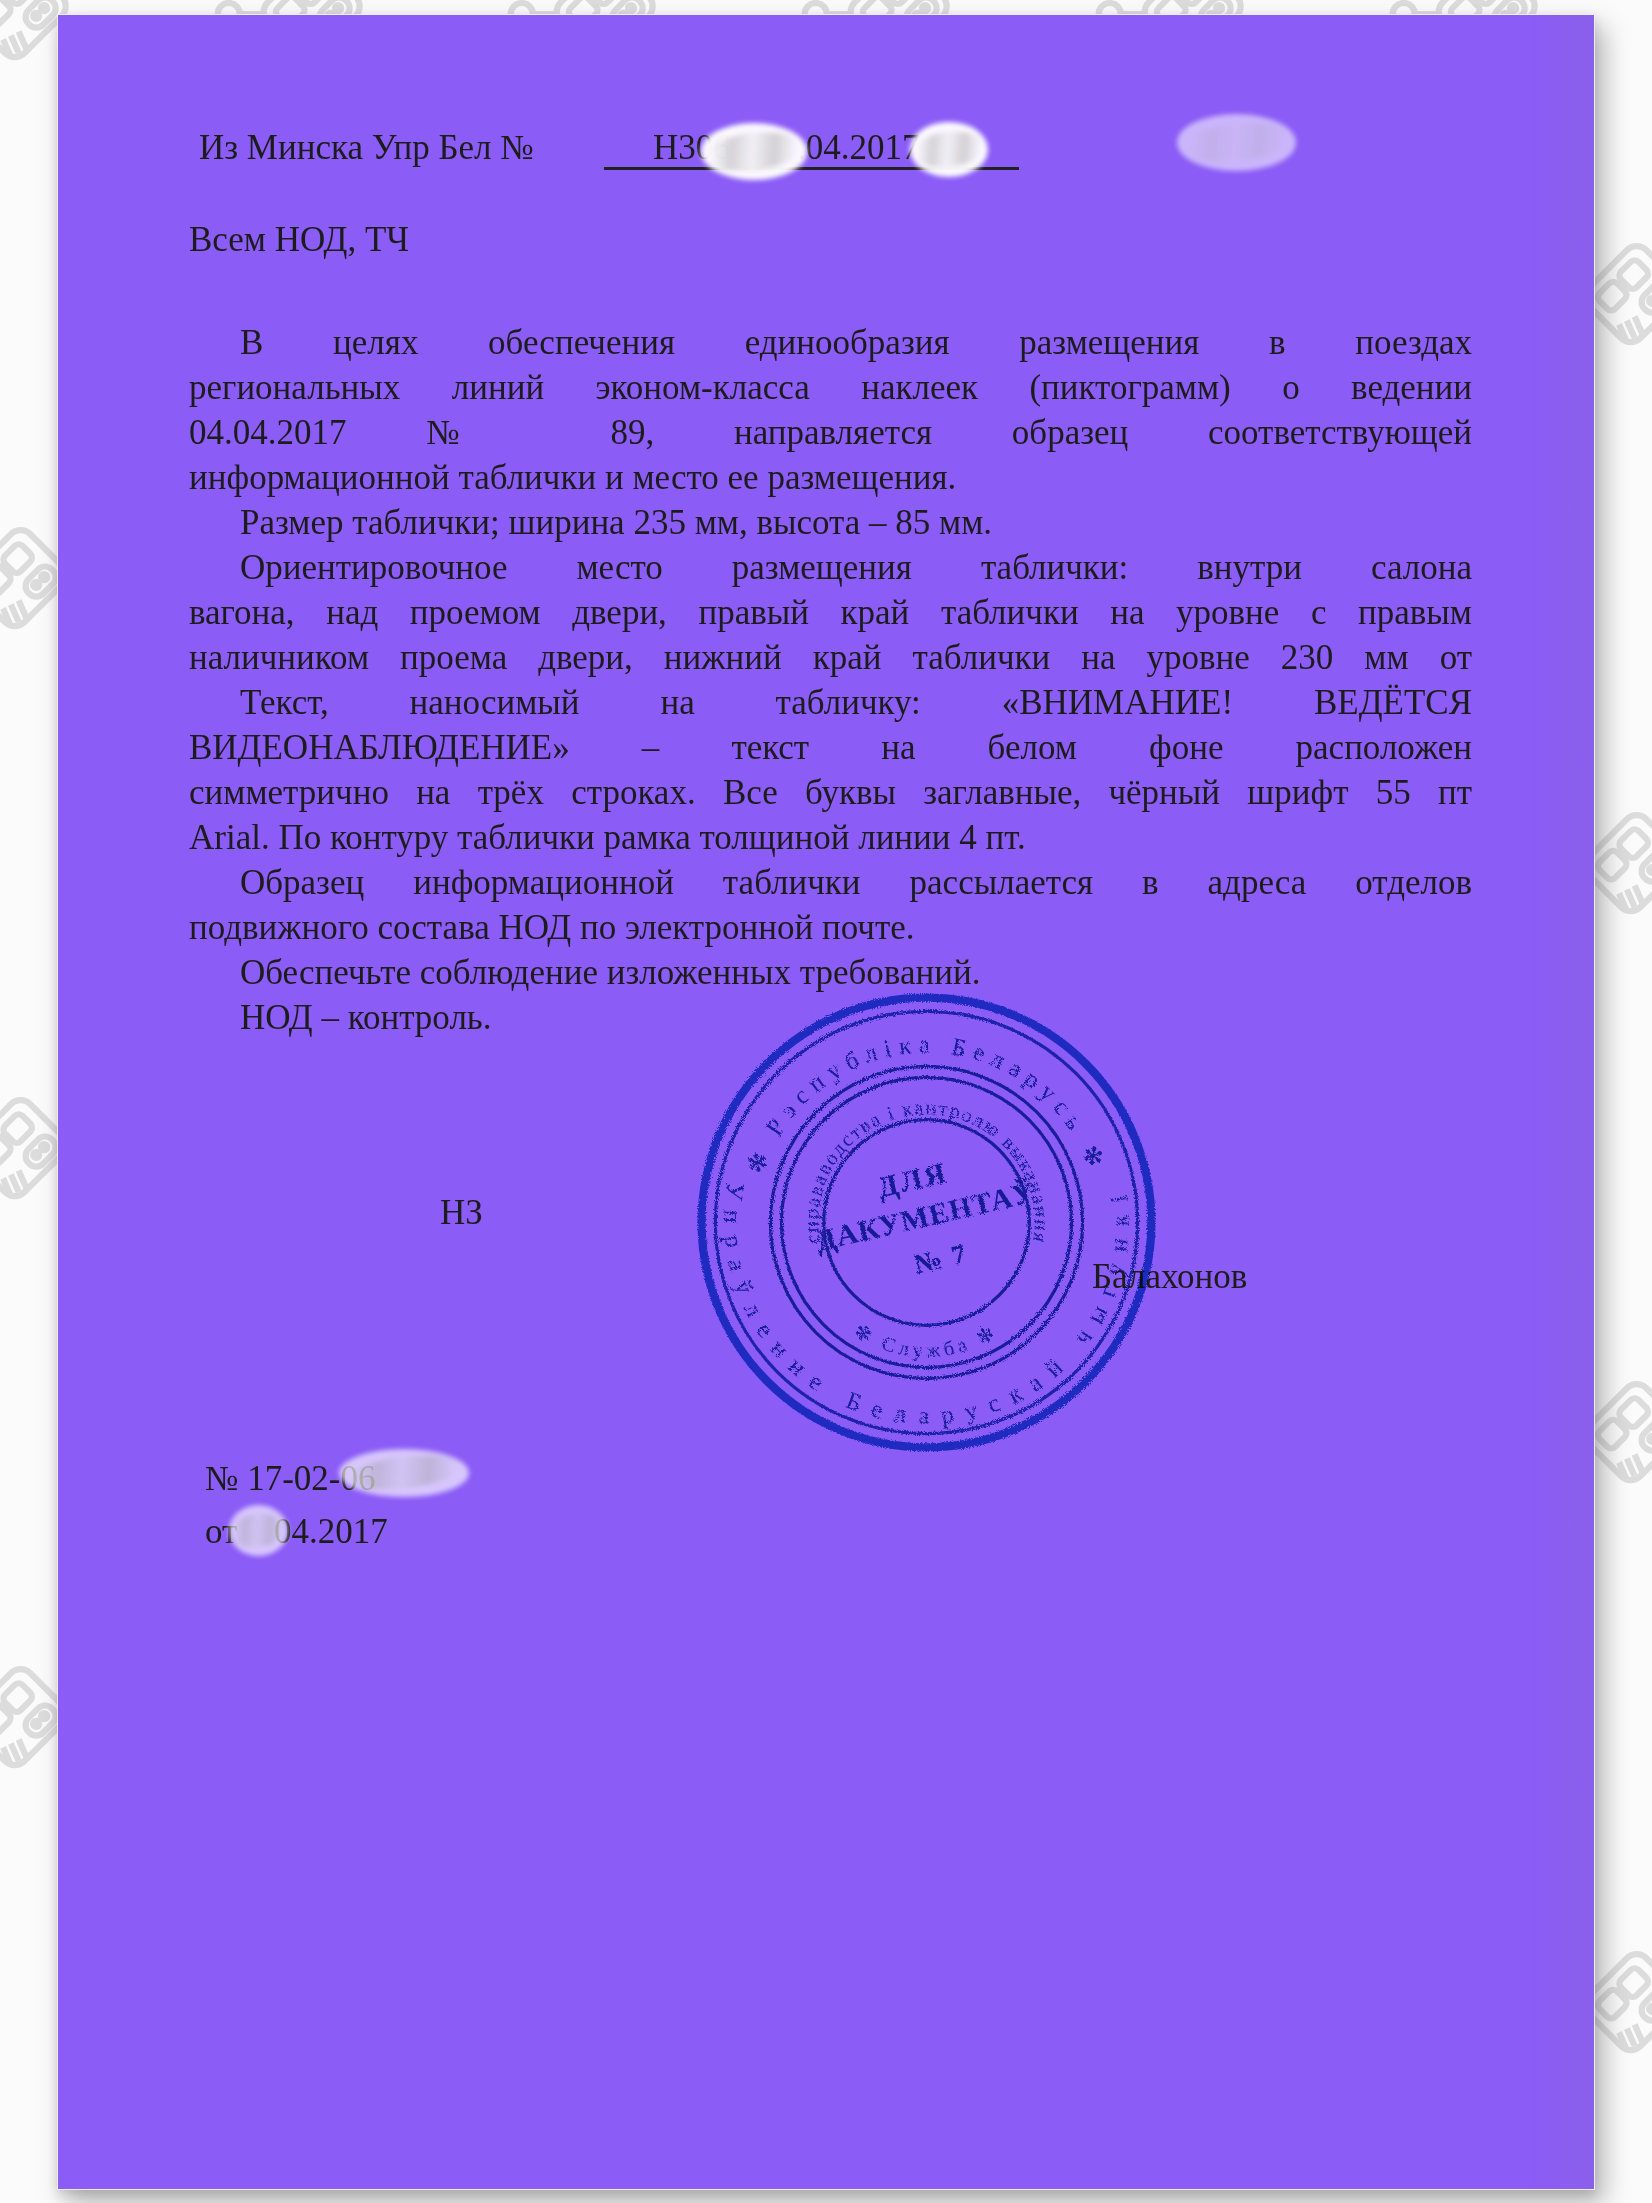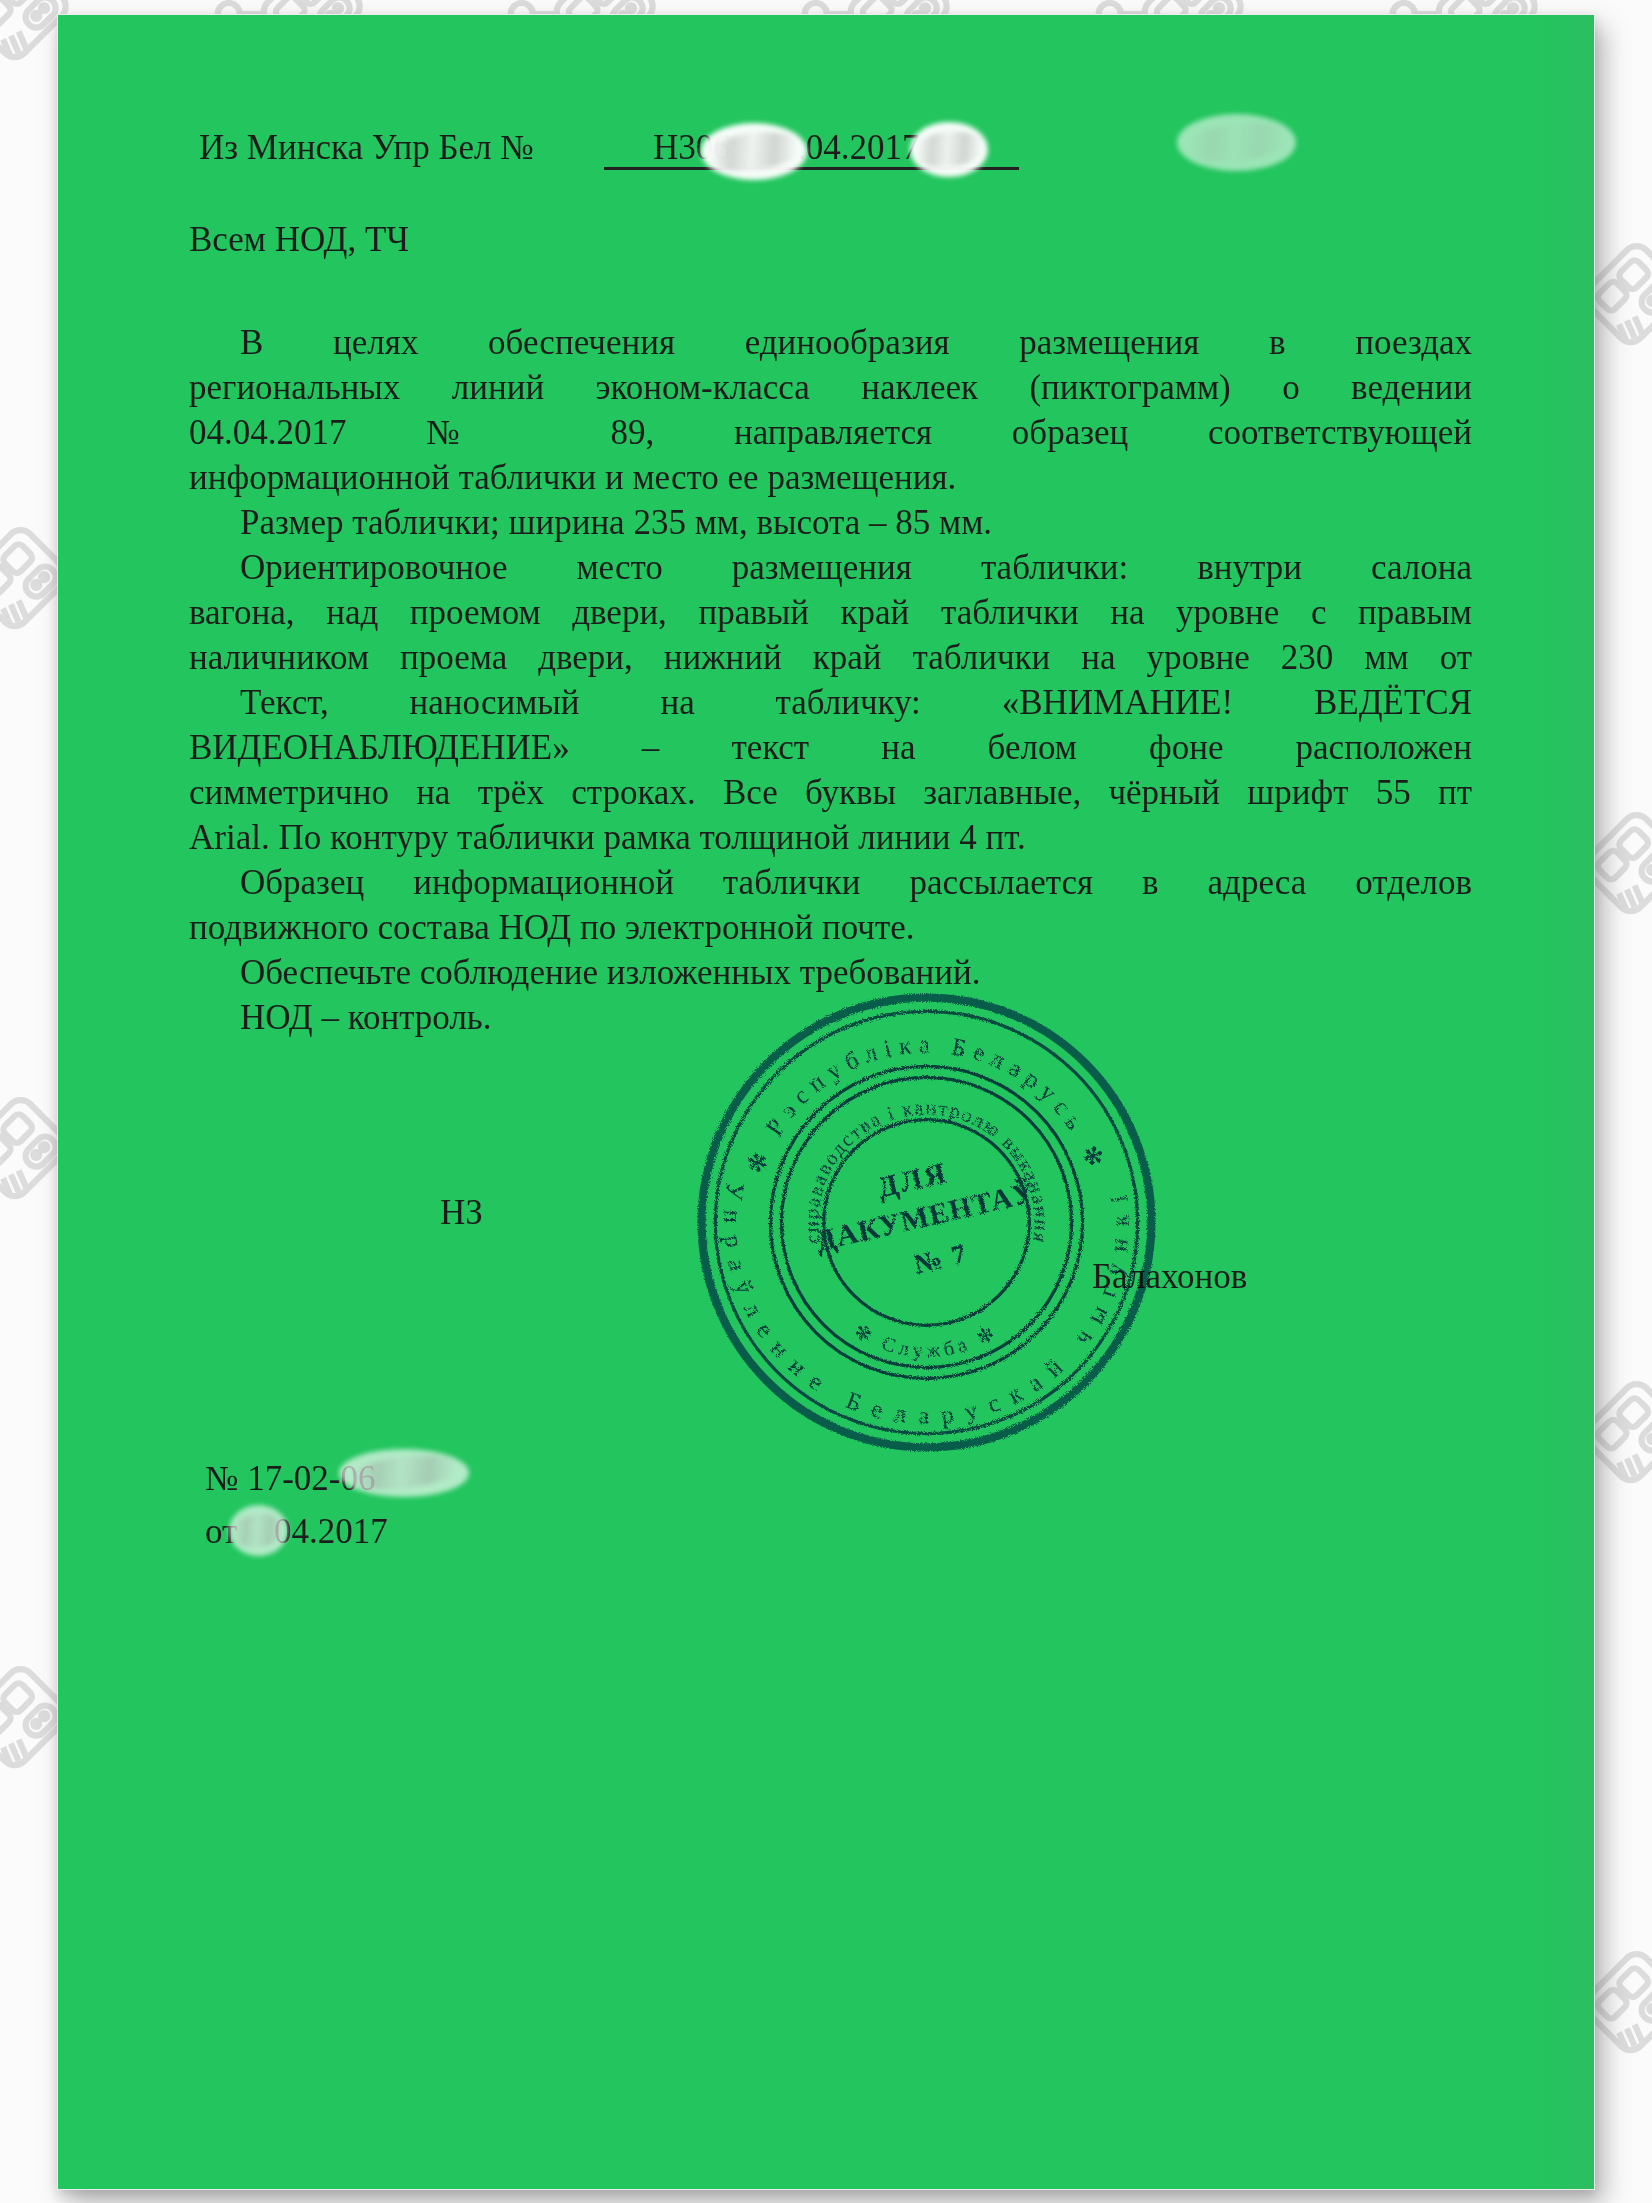--- a/index.html
+++ b/index.html
@@ -5,21 +5,21 @@
   html,body{margin:0;padding:0;}
   body{
     width:1653px;height:2204px;position:relative;overflow:hidden;
     background:#fbfbfb;
     font-family:"Liberation Serif","DejaVu Serif",serif;
   }
   #pattern{position:absolute;inset:0;z-index:0;}
   .picon{position:absolute;width:138px;height:138px;transform:rotate(-45deg);}
   #page{
     position:absolute;left:57px;top:13.8px;width:1538px;height:2176px;
-    background:#22c55e;z-index:1;
+    background:#8b5cf6;z-index:1;
     border:0.9px solid #ededed;box-sizing:border-box;
     box-shadow:9.2px 13px 24px rgba(95,95,95,.45), 0 3.7px 9.2px rgba(120,120,120,.25);
   }
   #page-right-shade{
     position:absolute;right:0;top:0;width:64px;height:100%;
     background:linear-gradient(to right, rgba(130,130,130,0), rgba(130,130,130,.10));
     z-index:2;pointer-events:none;
   }
   .t{position:absolute;white-space:nowrap;font-size:35px;color:#1c1c1c;}
   #underline{position:absolute;left:546px;top:152px;width:415px;height:2.8px;background:#212121;z-index:1;}

